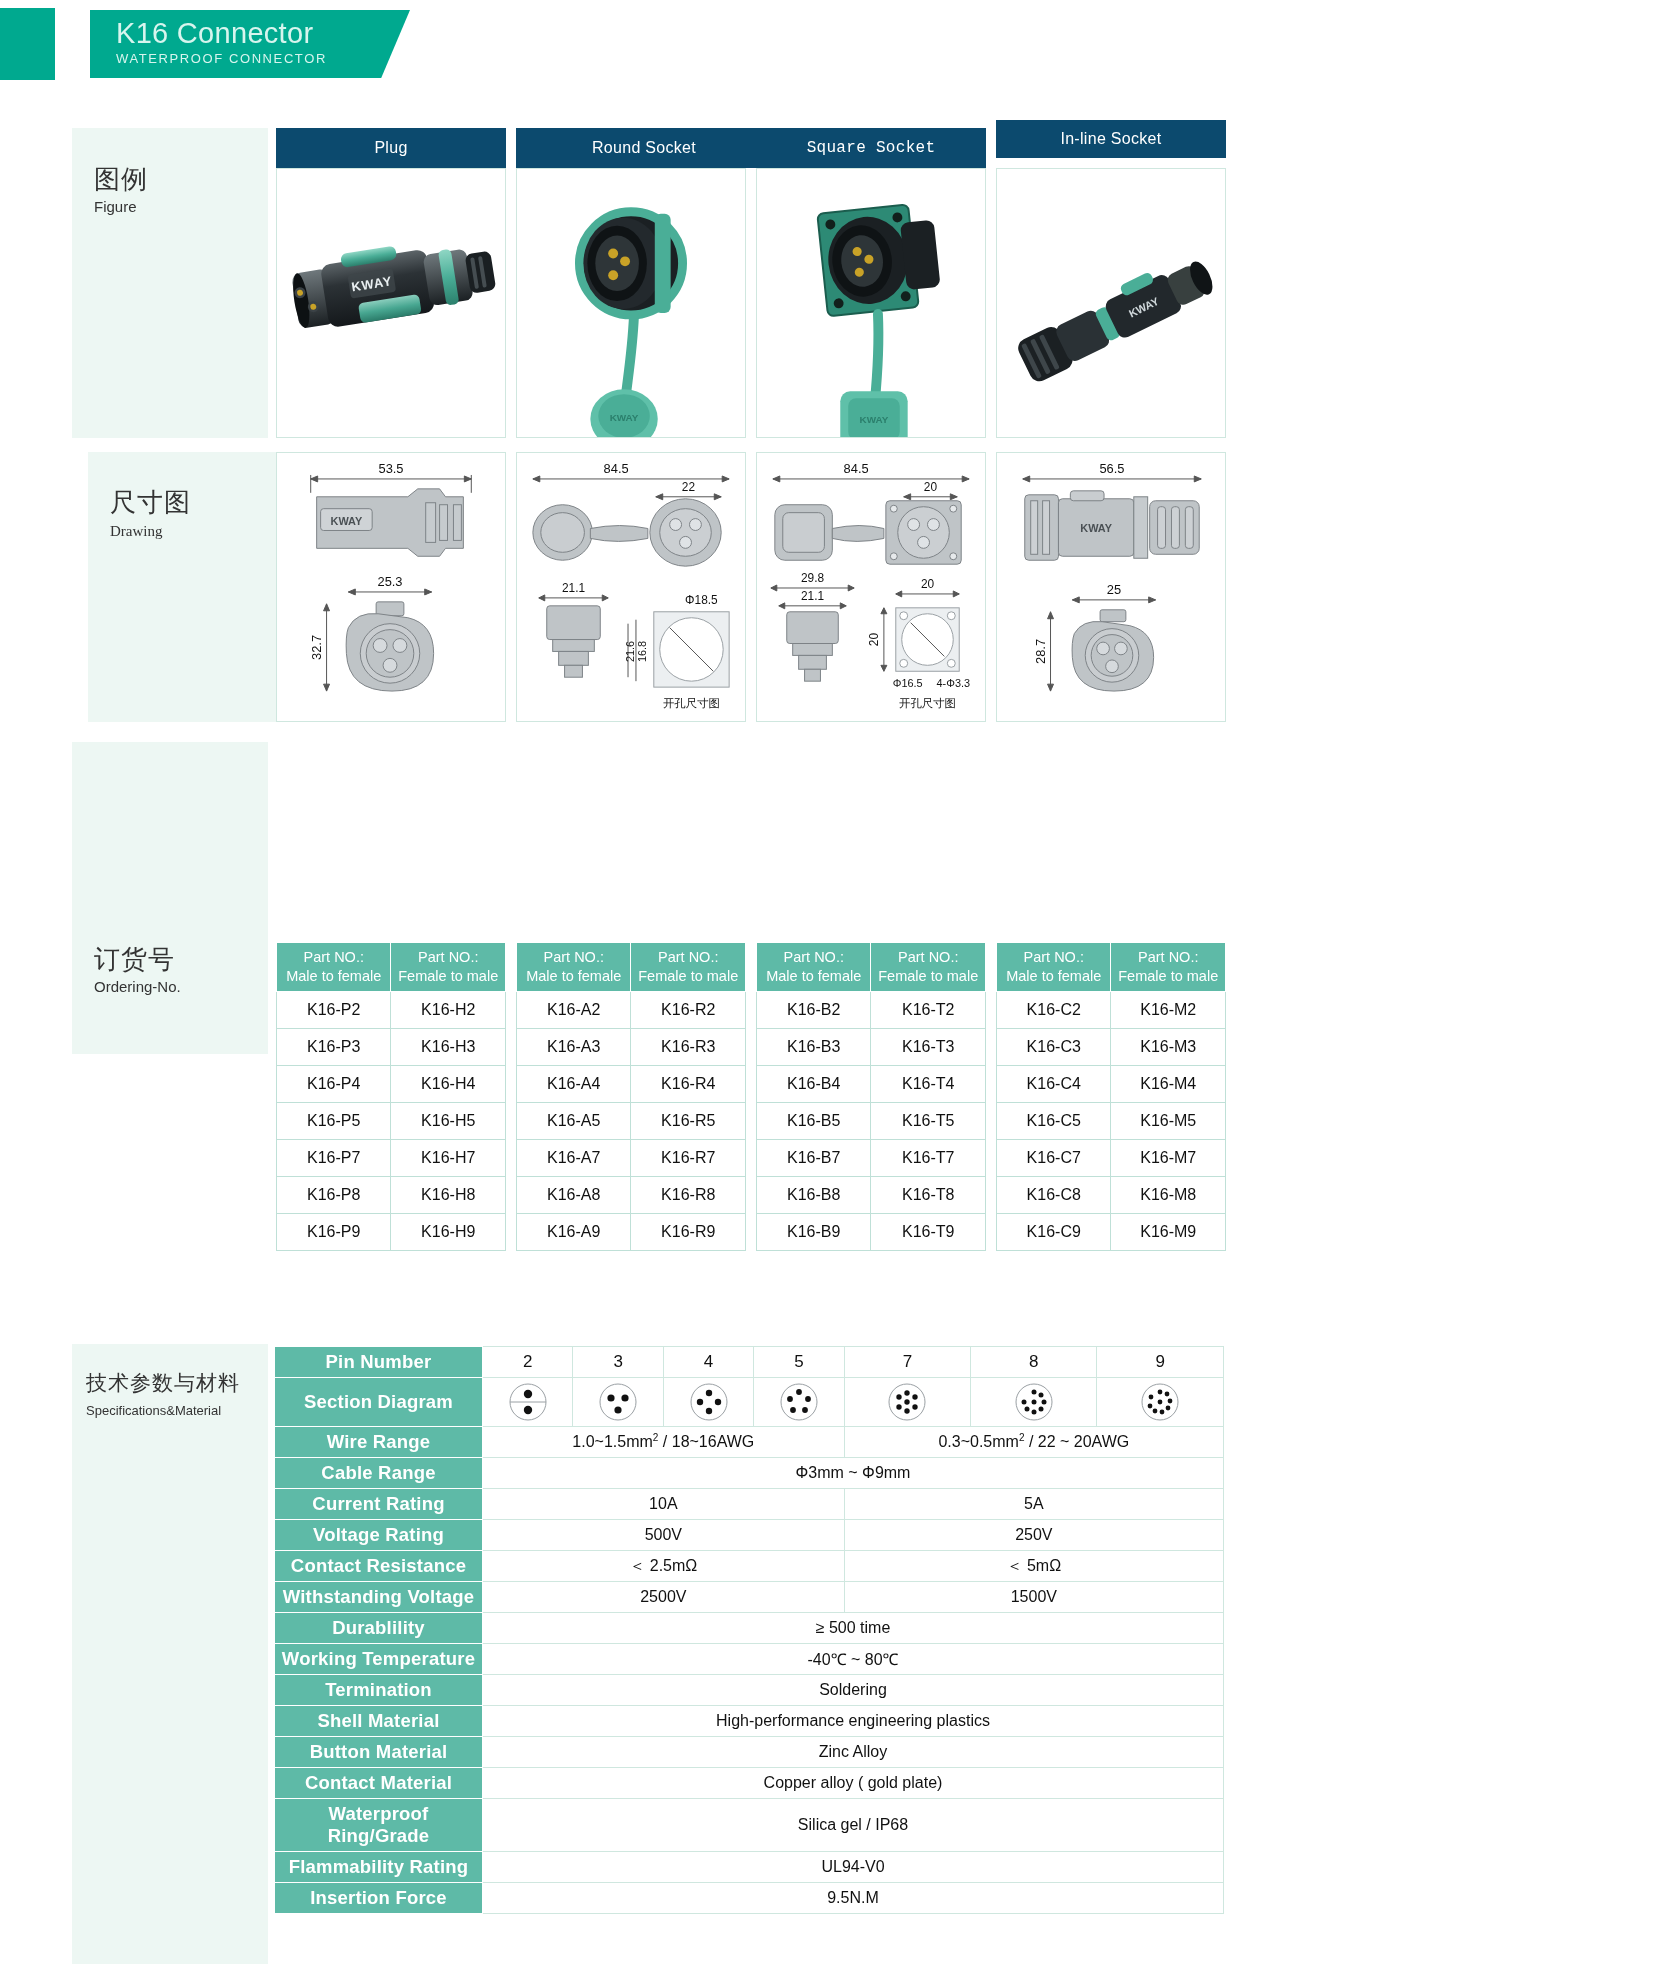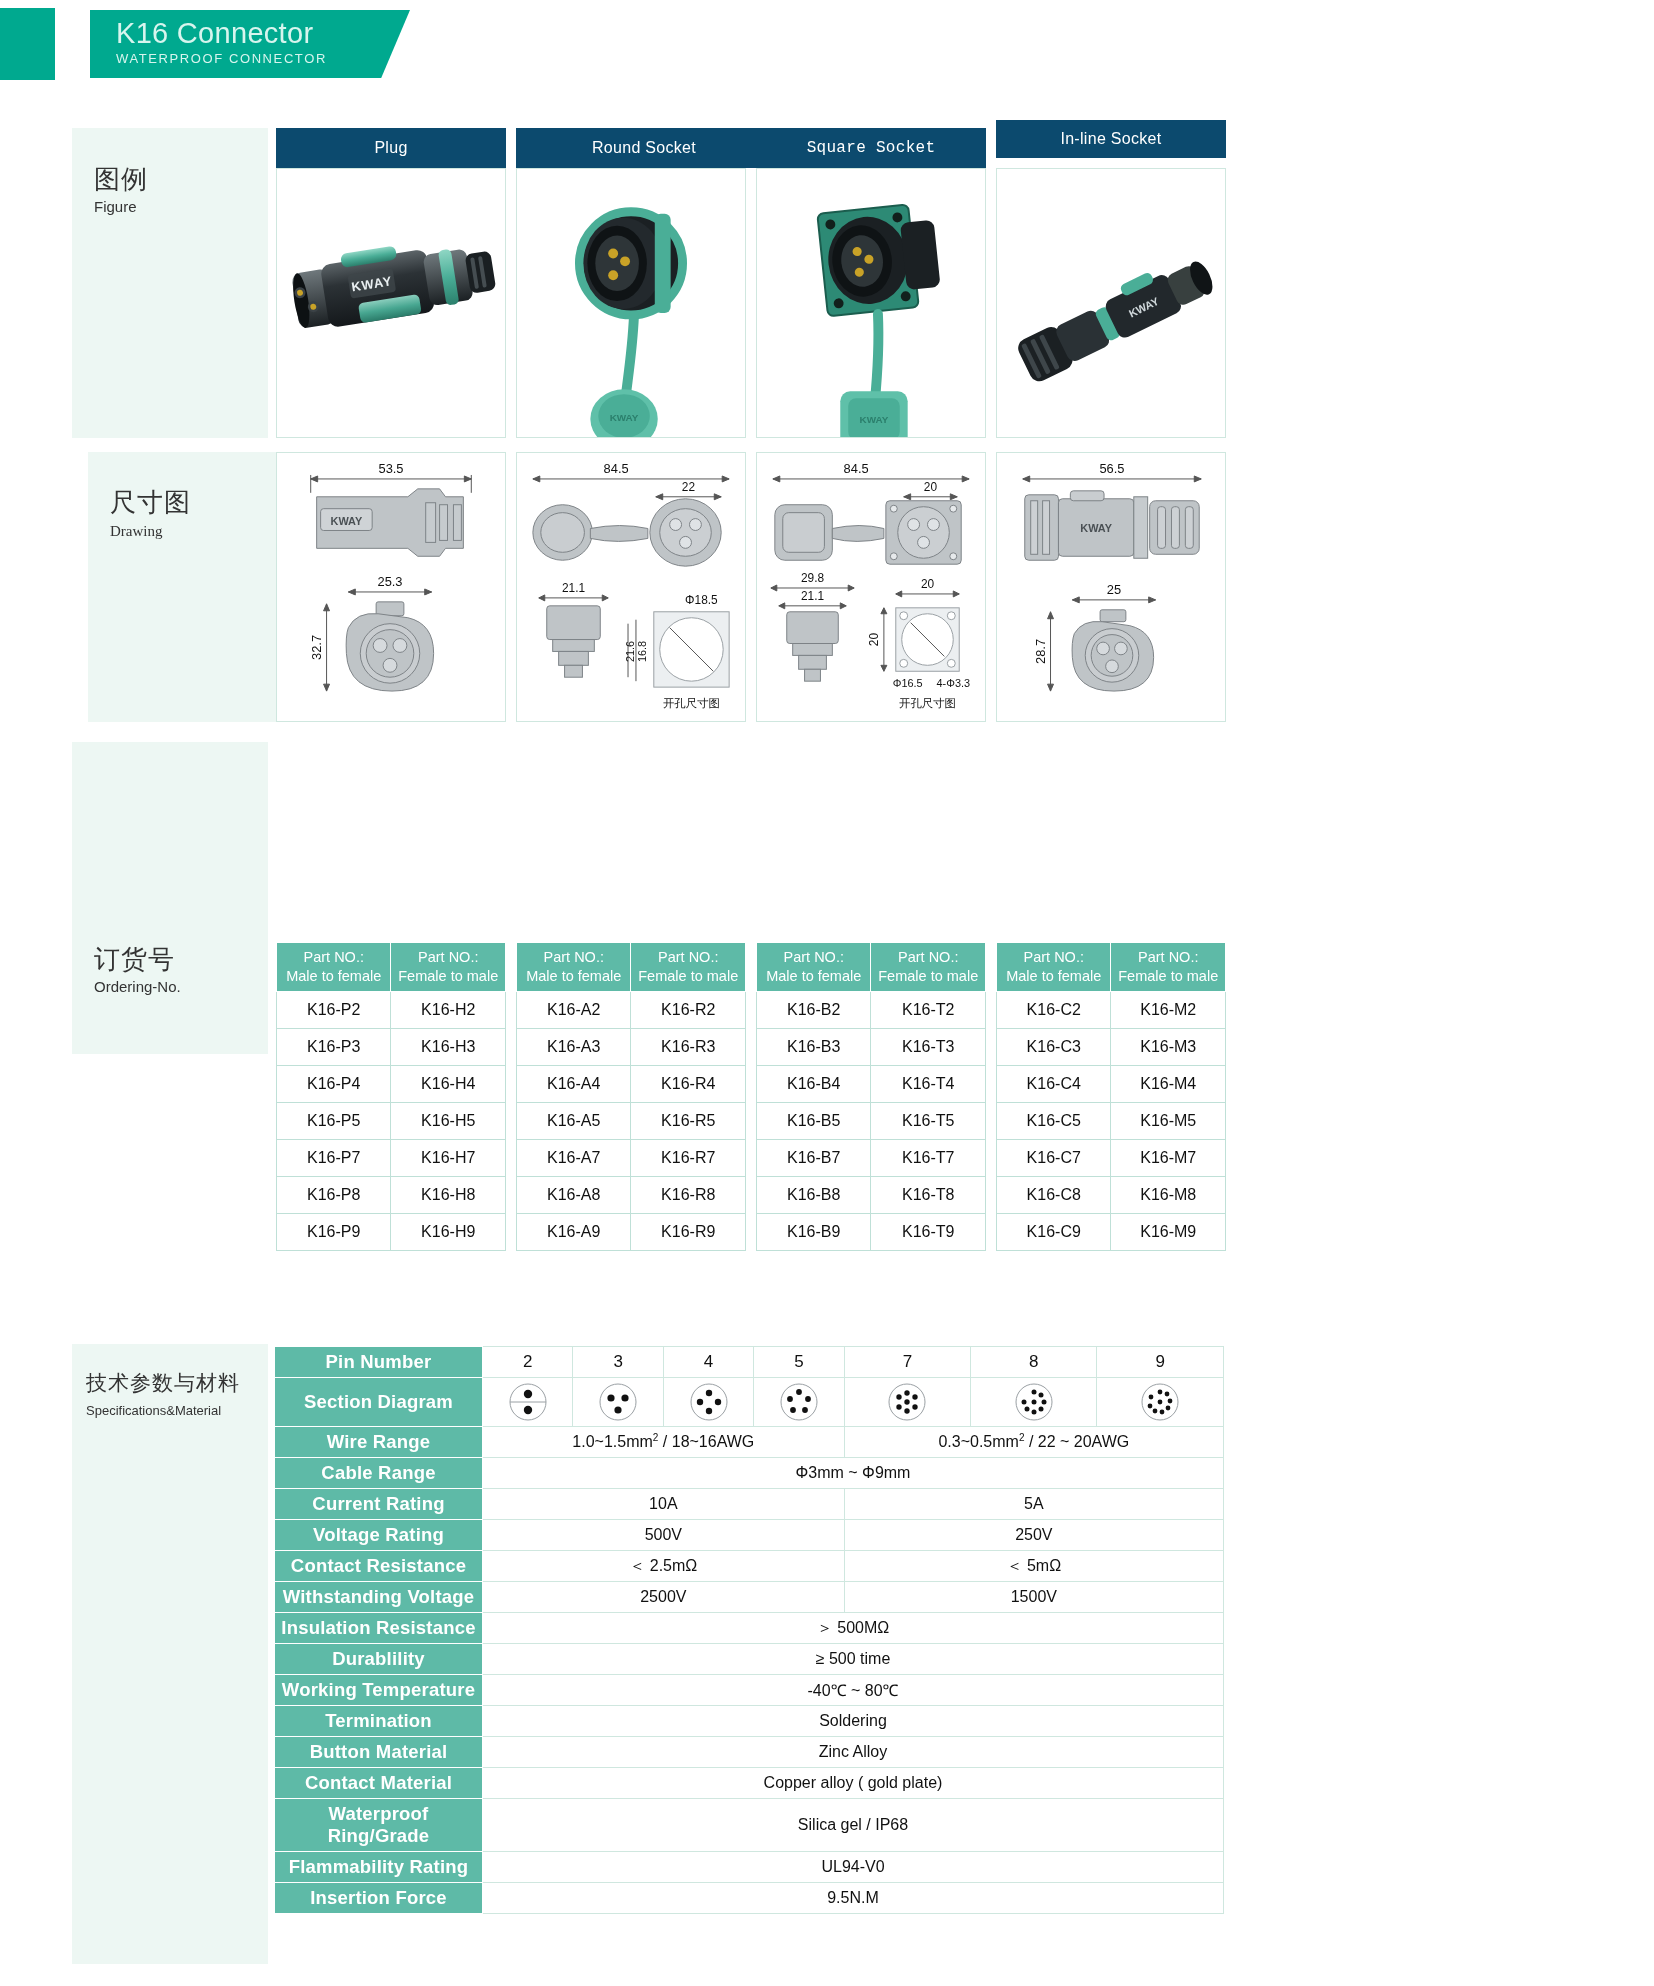--- a/index.html
+++ b/index.html
@@ -748,36 +748,36 @@
       <td class="v" colspan="3">＜ 5mΩ</td>
     </tr>
 
     <tr>
       <td class="k">Withstanding Voltage</td>
       <td class="v" colspan="4">2500V</td>
       <td class="v" colspan="3">1500V</td>
     </tr>
 
     <tr>
-      <td class="k">Insulation Resistance</td>
-      <td class="v" colspan="7">＞ 500MΩ</td>
-    </tr>
-    <tr>
       <td class="k">Durablility</td>
       <td class="v" colspan="7">≥ 500 time</td>
     </tr>
     <tr>
       <td class="k">Working Temperature</td>
       <td class="v" colspan="7">-40℃ ~ 80℃</td>
     </tr>
     <tr>
       <td class="k">Termination</td>
       <td class="v" colspan="7">Soldering</td>
     </tr>
     <tr>
+      <td class="k">Shell Material</td>
+      <td class="v" colspan="7">High-performance engineering plastics</td>
+    </tr>
+    <tr>
       <td class="k">Button Material</td>
       <td class="v" colspan="7">Zinc Alloy</td>
     </tr>
     <tr>
       <td class="k">Contact Material</td>
       <td class="v" colspan="7">Copper alloy ( gold plate)</td>
     </tr>
     <tr>
       <td class="k">Waterproof Ring/Grade</td>
       <td class="v" colspan="7">Silica gel / IP68</td>

